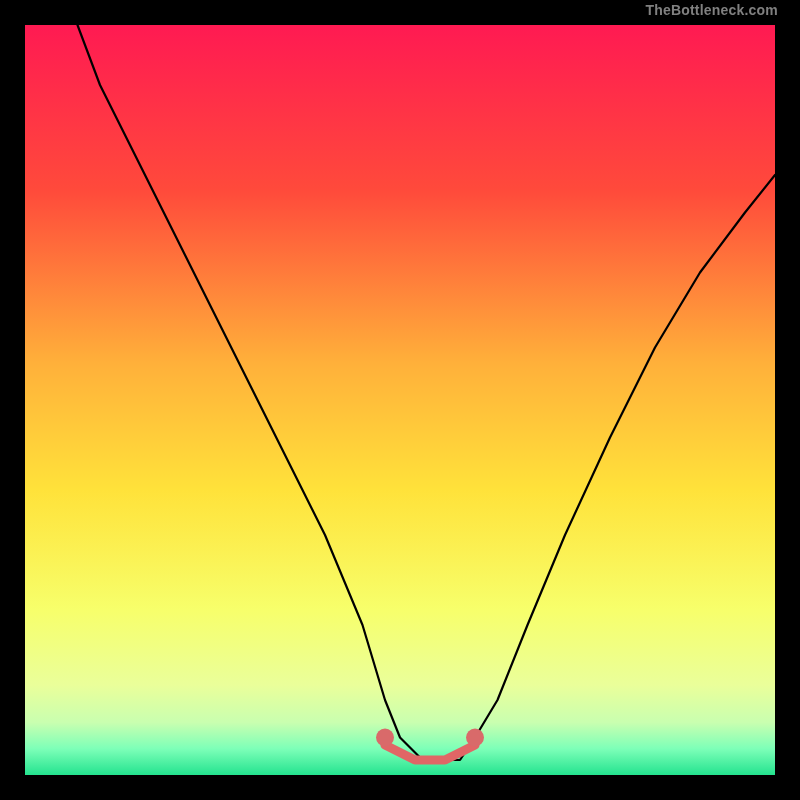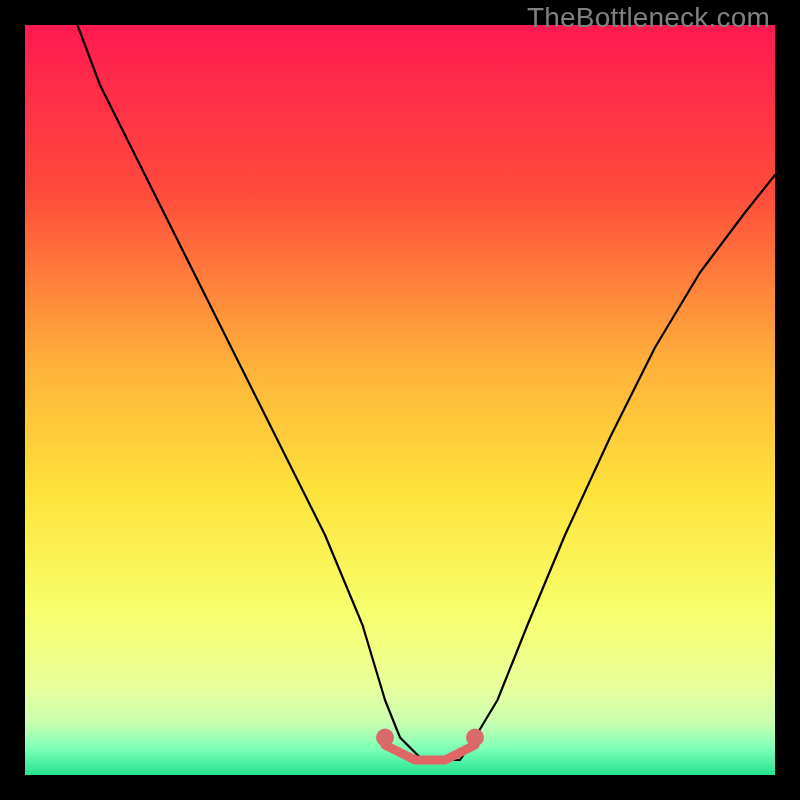--- a/index.html
+++ b/index.html
@@ -21,24 +21,24 @@
   .plot-area {
     position: absolute;
     left: 0;
     top: 0;
     width: 750px;
     height: 750px;
   }
   .watermark {
     position: absolute;
     top: 2px;
-    right: 30px;
+    right: 22px;
     font-family: Arial, Helvetica, sans-serif;
-    font-size: 28px;
-    font-weight: 400;
+    font-size: 14px;
+    font-weight: 700;
     color: #808080;
     letter-spacing: 0.2px;
   }
 </style>
 </head>
 <body>
 
 <div class="frame">
   <svg class="plot-area" viewBox="0 0 750 750" preserveAspectRatio="none">
     <defs>

